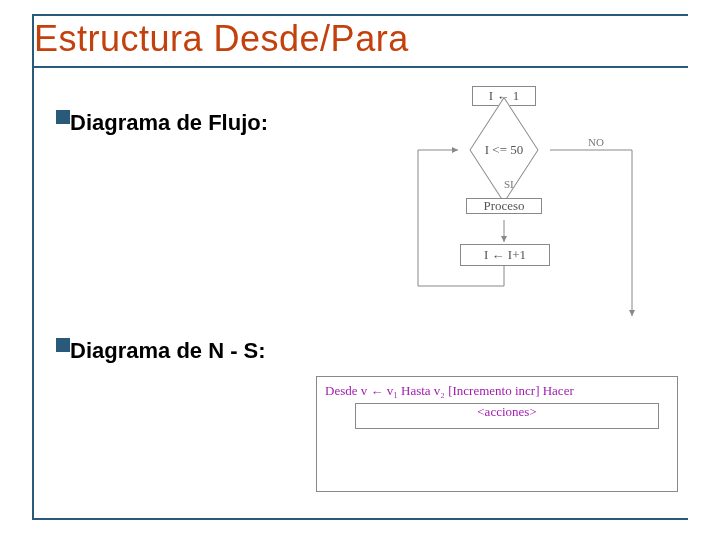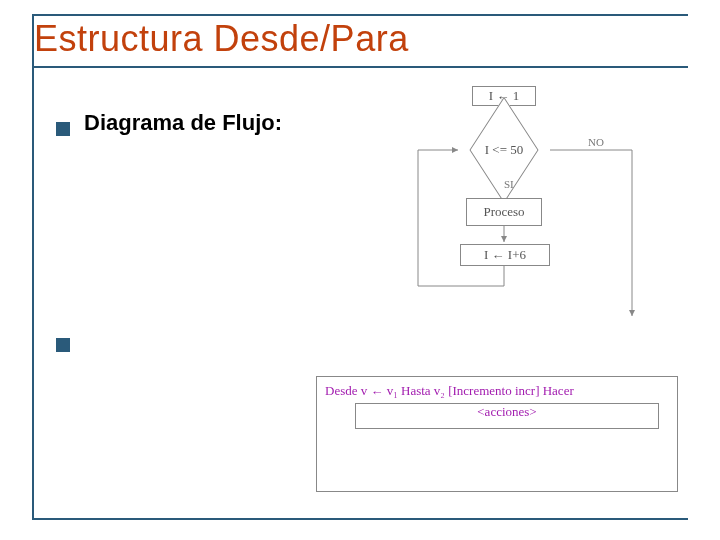--- a/index.html
+++ b/index.html
@@ -1,20 +1,20 @@
 <!DOCTYPE html>
 <html><head>
 <meta charset="utf-8">
 <style>
   * { margin:0; padding:0; box-sizing:border-box; }
   body { width:720px; height:540px; background:#fff; font-family:Arial,Helvetica,sans-serif; position:relative; overflow:hidden; }
   .frame { position:absolute; left:32px; top:14px; width:656px; height:506px; border-top:2px solid #2a5a7a; border-left:2px solid #2a5a7a; border-bottom:2px solid #2a5a7a; }
   .title { position:absolute; left:34px; top:18px; font-size:36px; color:#c2410c; font-weight:400; letter-spacing:0.5px; }
   .title-rule { position:absolute; left:34px; top:66px; width:654px; height:0; border-top:2px solid #2a5a7a; }
-  .bullet-row { position:absolute; display:flex; align-items:flex-end; gap:14px; }
+  .bullet-row { position:absolute; display:flex; align-items:flex-start; }
   .b1 { left:56px; top:110px; }
   .b2 { left:56px; top:338px; }
   .bullet-row .sq { width:14px; height:14px; background:#2a5a7a; flex-shrink:0; }
   .bullet-row .txt { font-size:22px; font-weight:700; color:#000; }
 
   
   .flow { position:absolute; left:400px; top:86px; width:270px; height:238px; font-family:"Times New Roman",serif; font-size:13px; color:#555; }
   .flow svg { position:absolute; left:0; top:0; }
   .flow .rect { position:absolute; border:1px solid #888; background:#fff; display:flex; align-items:center; justify-content:center; padding:2px 0; }
   .flow .diamond { position:absolute; width:88px; height:48px; }
@@ -35,20 +35,21 @@
 <div class="title">Estructura Desde/Para</div>
 <div class="title-rule"></div>
 
 <div class="bullet-row b1">
   <span class="sq"></span>
   <span class="txt">Diagrama de Flujo:</span>
 </div>
 
 <div class="bullet-row b2">
   <span class="sq"></span>
+  <span class="txt">Diagrama de N - S:</span>
 </div>
 
 <div class="flow">
   <svg width="270" height="238">
     <defs>
       <marker id="ah" markerWidth="8" markerHeight="8" refX="6" refY="3" orient="auto">
         <path d="M0,0 L6,3 L0,6 Z" fill="#888"></path>
       </marker>
     </defs>
 
@@ -70,26 +71,26 @@
 
   <div class="diamond" style="left:60px;top:40px;text-decoration:underline;">
     <div class="diamond-shape"></div>
     <div class="diamond-lbl">
         <span>I &lt;= 50</span>
       </div>
   </div>
   <div class="side-lbl" style="left:104px;top:92px;">SI</div>
   <div class="side-lbl" style="left:188px;top:50px;">NO</div>
 
-  <div class="rect" style="left:66px;top:112px;width:76px;height:28px;">
+  <div class="rect" style="left:66px;top:112px;width:76px;height:16px;">
     <span>Proceso</span>
   </div>
 
   <div class="rect" style="left:60px;top:158px;width:90px;height:22px;">
-    <span>I ← I+6</span>
+    <span>I ← I+1</span>
   </div>
 </div>
 
 <div class="ns">
   <div class="hdr">Desde v ← v₁ Hasta v₂ [Incremento incr] Hacer</div>
   <div class="inner">
     <span>&lt;acciones&gt;</span>
   </div>
 </div>
 

